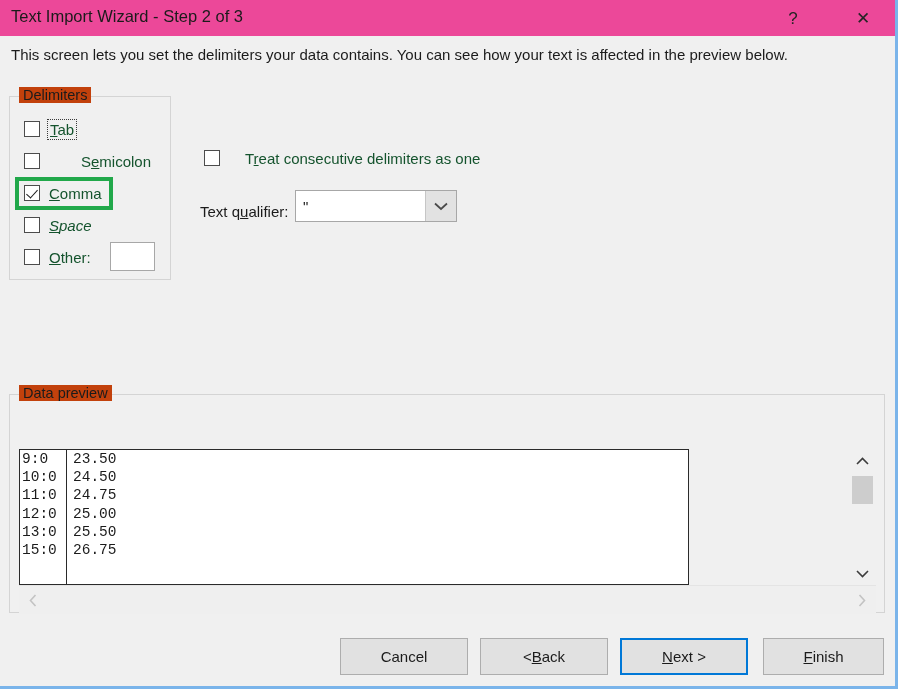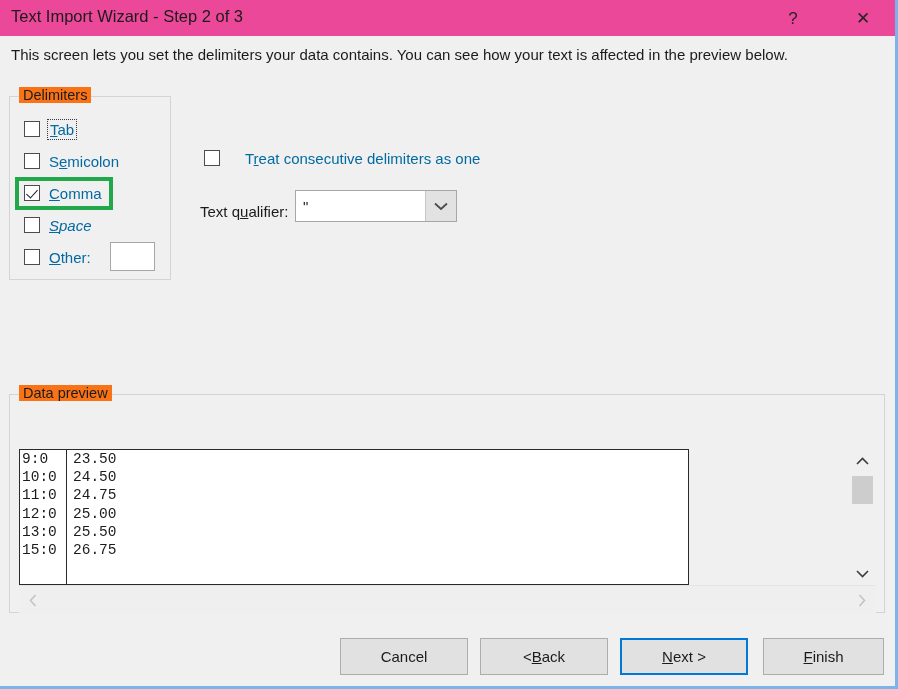--- a/index.html
+++ b/index.html
@@ -84,21 +84,21 @@
   .groupbox {
     position: absolute;
     border: 1px solid #d4d4d4;
     background: transparent;
     box-sizing: border-box;
   }
   .group-legend {
     position: absolute;
     top: -10px;
     left: 9px;
-    background: #f97316;
+    background: #c2410c;
     padding: 0 4px;
     font-size: 14.5px;
     color: #1b1b1b;
     white-space: nowrap;
   }
 
   #delimiters-group {
     left: 9px;
     top: 96px;
     width: 162px;
@@ -128,21 +128,21 @@
     top: 1px;
     width: 5px;
     height: 10px;
     border: solid #1b1b1b;
     border-width: 0 1.6px 1.6px 0;
     transform: rotate(42deg);
   }
   .cb-label {
     margin-left: 9px;
     font-size: 15px;
-    color: #0369a1;
+    color: #14532d;
     white-space: nowrap;
     line-height: 17px;
   }
   .cb-label .acc {
     text-decoration: underline;
   }
   .cb-label.focusring {
     outline: 1px dotted #3a3a3a;
     outline-offset: 1px;
     padding: 0 1px;
@@ -362,21 +362,21 @@
 
   <div class="groupbox" id="delimiters-group">
     <span class="group-legend">Delimiters</span>
   </div>
 
   <div class="cb-row" style="left:24px; top:118px;">
     <span class="cbox"></span>
     <span class="cb-label focusring"><span class="acc">T</span><span>ab</span></span>
   </div>
 
-  <div class="cb-row" style="left:24px; top:150px;">
+  <div class="cb-row" style="left:24px; top:150px;gap:32px;">
     <span class="cbox"></span>
     <span class="cb-label">S<span class="acc">e</span>micolon</span>
   </div>
 
   <div class="cb-row" style="left:24px; top:182px;">
     <span class="cbox checked"></span>
     <span class="cb-label"><span class="acc">C</span><span>omma</span></span>
   </div>
   <div id="comma-highlight"></div>
 

